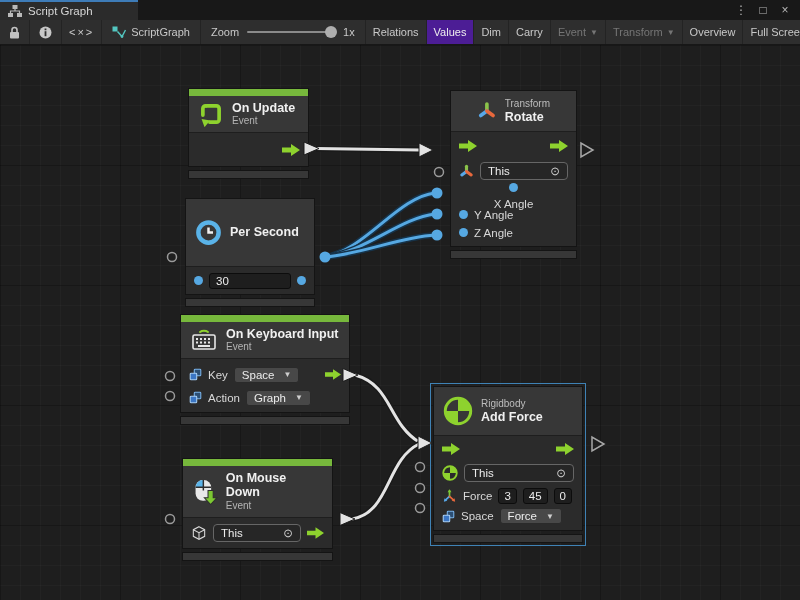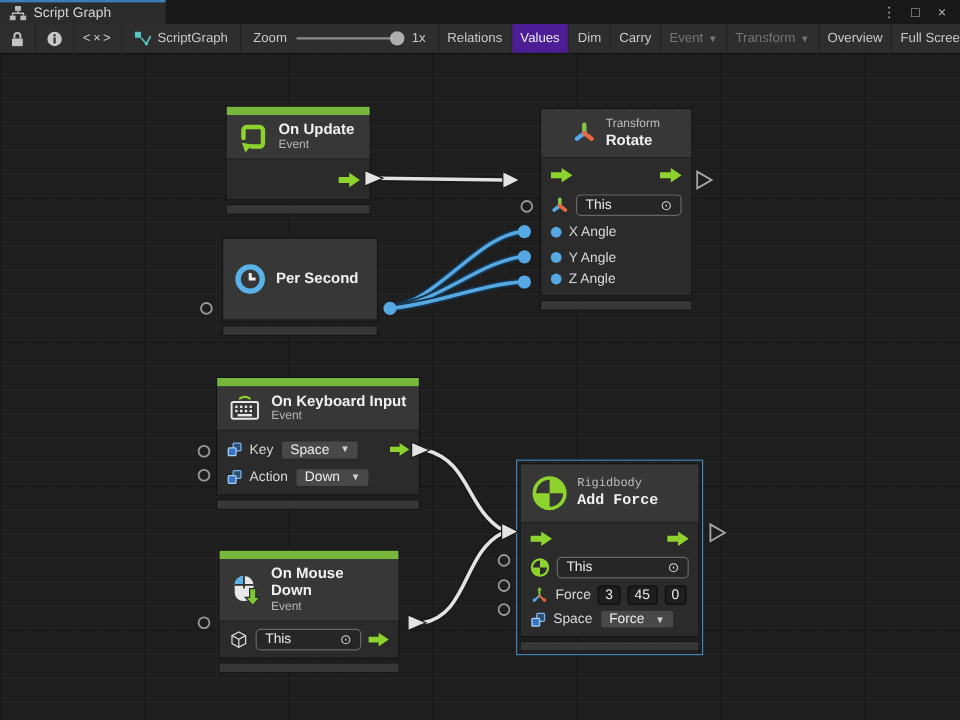--- a/index.html
+++ b/index.html
@@ -190,21 +190,21 @@
             <path d="M12 12 V3.5" stroke="#8bc34a" stroke-width="5" stroke-linecap="round"></path>
             <path d="M12 12 L4.5 17.5" stroke="#58a7e8" stroke-width="5" stroke-linecap="round"></path>
             <path d="M12 12 L19.5 17.5" stroke="#e8683c" stroke-width="5" stroke-linecap="round"></path>
           </svg>
           <div class="thisfield" style="flex:1;">
             <span>This</span>
             <span class="spacer"></span>
             <span style="color:#cfcfcf;">⊙</span>
           </div>
         </div>
-        <div class="nrow" style="height:21px;">
+        <div class="nrow" style="height:21px;flex-direction:column;">
           <span class="dot"></span>
           <span>X Angle</span>
         </div>
         <div class="nrow" style="height:21px;">
           <span class="dot"></span>
           <span>Y Angle</span>
         </div>
         <div class="nrow" style="height:21px; padding-bottom:6px;">
           <span class="dot"></span>
           <span>Z Angle</span>
@@ -214,20 +214,25 @@
     </div>
 
     <div class="node" style="left:185px; top:153px; width:130px;">
       <div class="nmain">
         <div class="nheader" style="padding:20px 9px;">
           <svg width="27" height="27" viewBox="0 0 24 24">
             <circle cx="12" cy="12" r="9" stroke="#5ab3e8" stroke-width="4" fill="none"></circle>
             <path d="M12 7.5 V12 H16" stroke="#f0f0f0" stroke-width="2.2" fill="none"></path>
           </svg>
           <div class="ntitle">Per Second</div>
+        </div>
+        <div class="nrow" style="height:27px;">
+          <span class="dot"></span>
+          <div class="vfield" style="flex:1;">30</div>
+          <span class="dot"></span>
         </div>
       </div>
       <div class="nfooter"></div>
     </div>
 
     <div class="node" style="left:180px; top:269px; width:170px;">
       <div class="nmain">
         <div class="greenbar"></div>
         <div class="nheader">
           <svg width="28" height="26" viewBox="0 0 28 26">
@@ -265,21 +270,21 @@
               <path d="M0 3.5 H9 V0 L18 6 L9 12 V8.5 H0 Z" fill="#8ed22e"></path>
             </svg>
         </div>
         <div class="nrow" style="height:25px; padding-bottom:4px;">
           <svg width="13" height="13" viewBox="0 0 16 16">
             <rect x="6.5" y="1.5" width="8" height="8" rx="1" fill="#2c4f74" stroke="#7ab4ec" stroke-width="1.3"></rect>
             <rect x="1.5" y="6.5" width="8" height="8" rx="1" fill="#3b76c4" stroke="#a8d0f5" stroke-width="1.3"></rect>
           </svg>
           <span>Action</span>
           <div class="dropdown">
-            <span>Down</span>
+            <span>Graph</span>
               <span class="caret">▼</span>
           </div>
         </div>
       </div>
       <div class="nfooter"></div>
     </div>
 
     <div class="node" style="left:182px; top:413px; width:151px;">
       <div class="nmain">
         <div class="greenbar"></div>
@@ -309,21 +314,21 @@
               <path d="M0 3.5 H9 V0 L18 6 L9 12 V8.5 H0 Z" fill="#8ed22e"></path>
             </svg>
         </div>
       </div>
       <div class="nfooter"></div>
     </div>
 
     <div class="selwrap" style="left:430px; top:338px; width:156px;">
       <div class="node" style="position:relative; left:0; top:0; width:150px;">
         <div class="nmain">
-          <div class="nheader" style="padding:9px 9px;font-family:Liberation Mono, monospace;">
+          <div class="nheader" style="padding:9px 9px;">
             <svg width="30" height="30" viewBox="0 0 26 26">
               <circle cx="13" cy="13" r="11" stroke="#8ed22e" stroke-width="2.6" fill="none"></circle>
               <path d="M13 13 L13 2 A11 11 0 0 1 24 13 Z" fill="#8ed22e"></path>
               <path d="M13 13 L13 24 A11 11 0 0 1 2 13 Z" fill="#8ed22e"></path>
             </svg>
             <div>
               <div class="ncat">Rigidbody</div>
               <div class="ntitle">Add Force</div>
             </div>
           </div>

